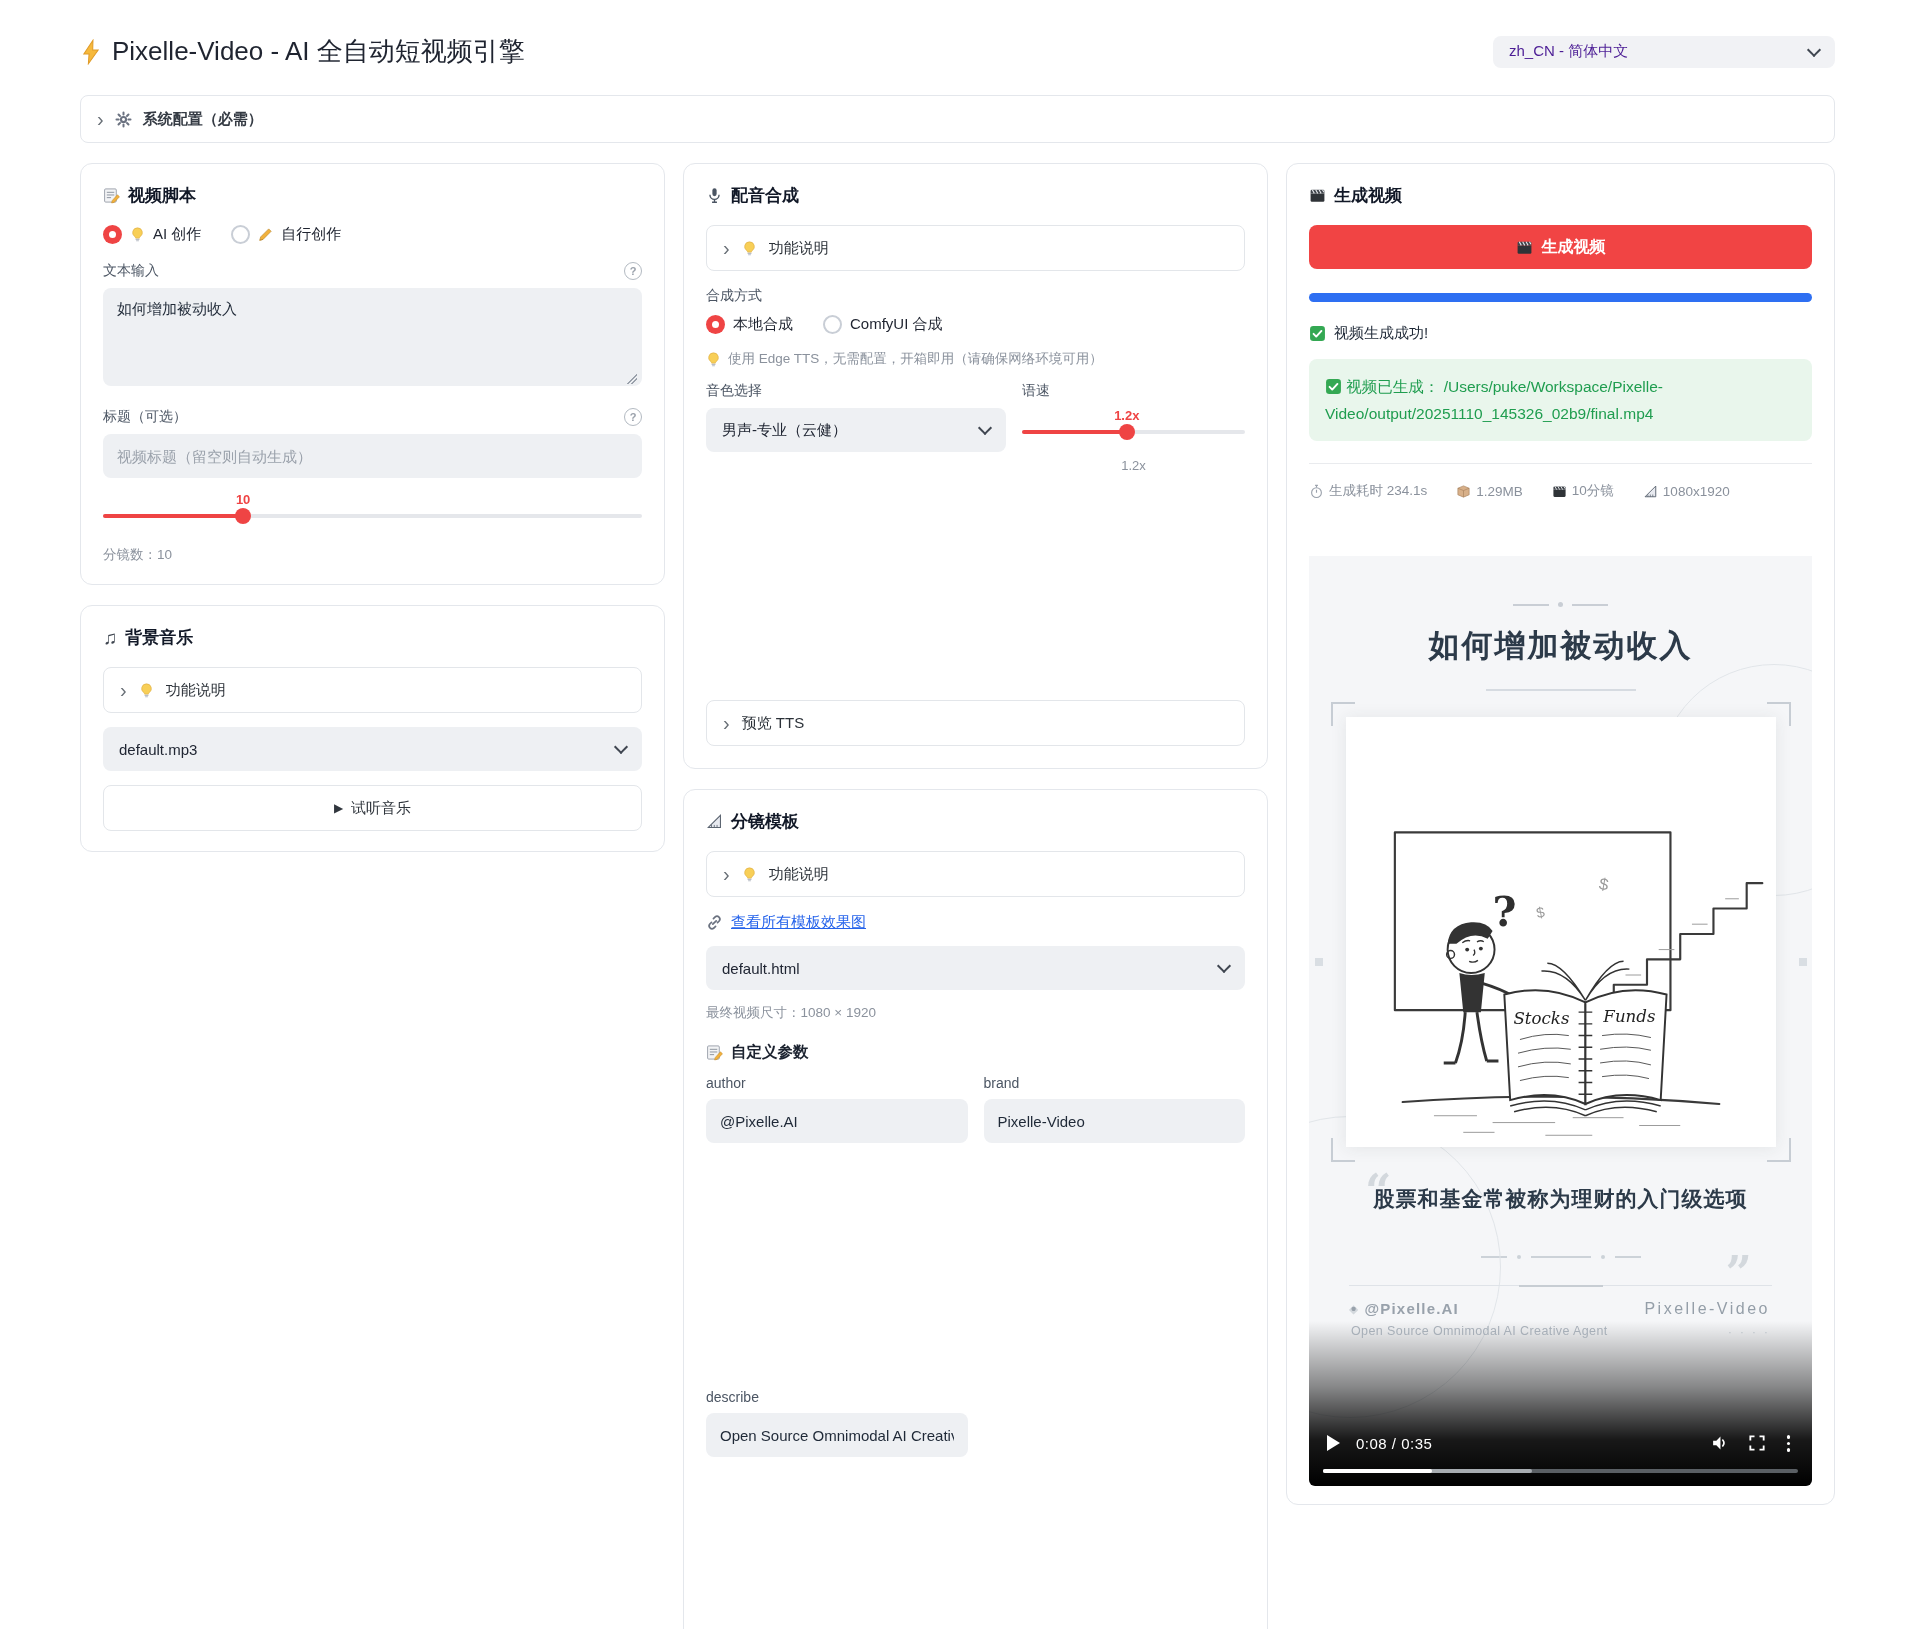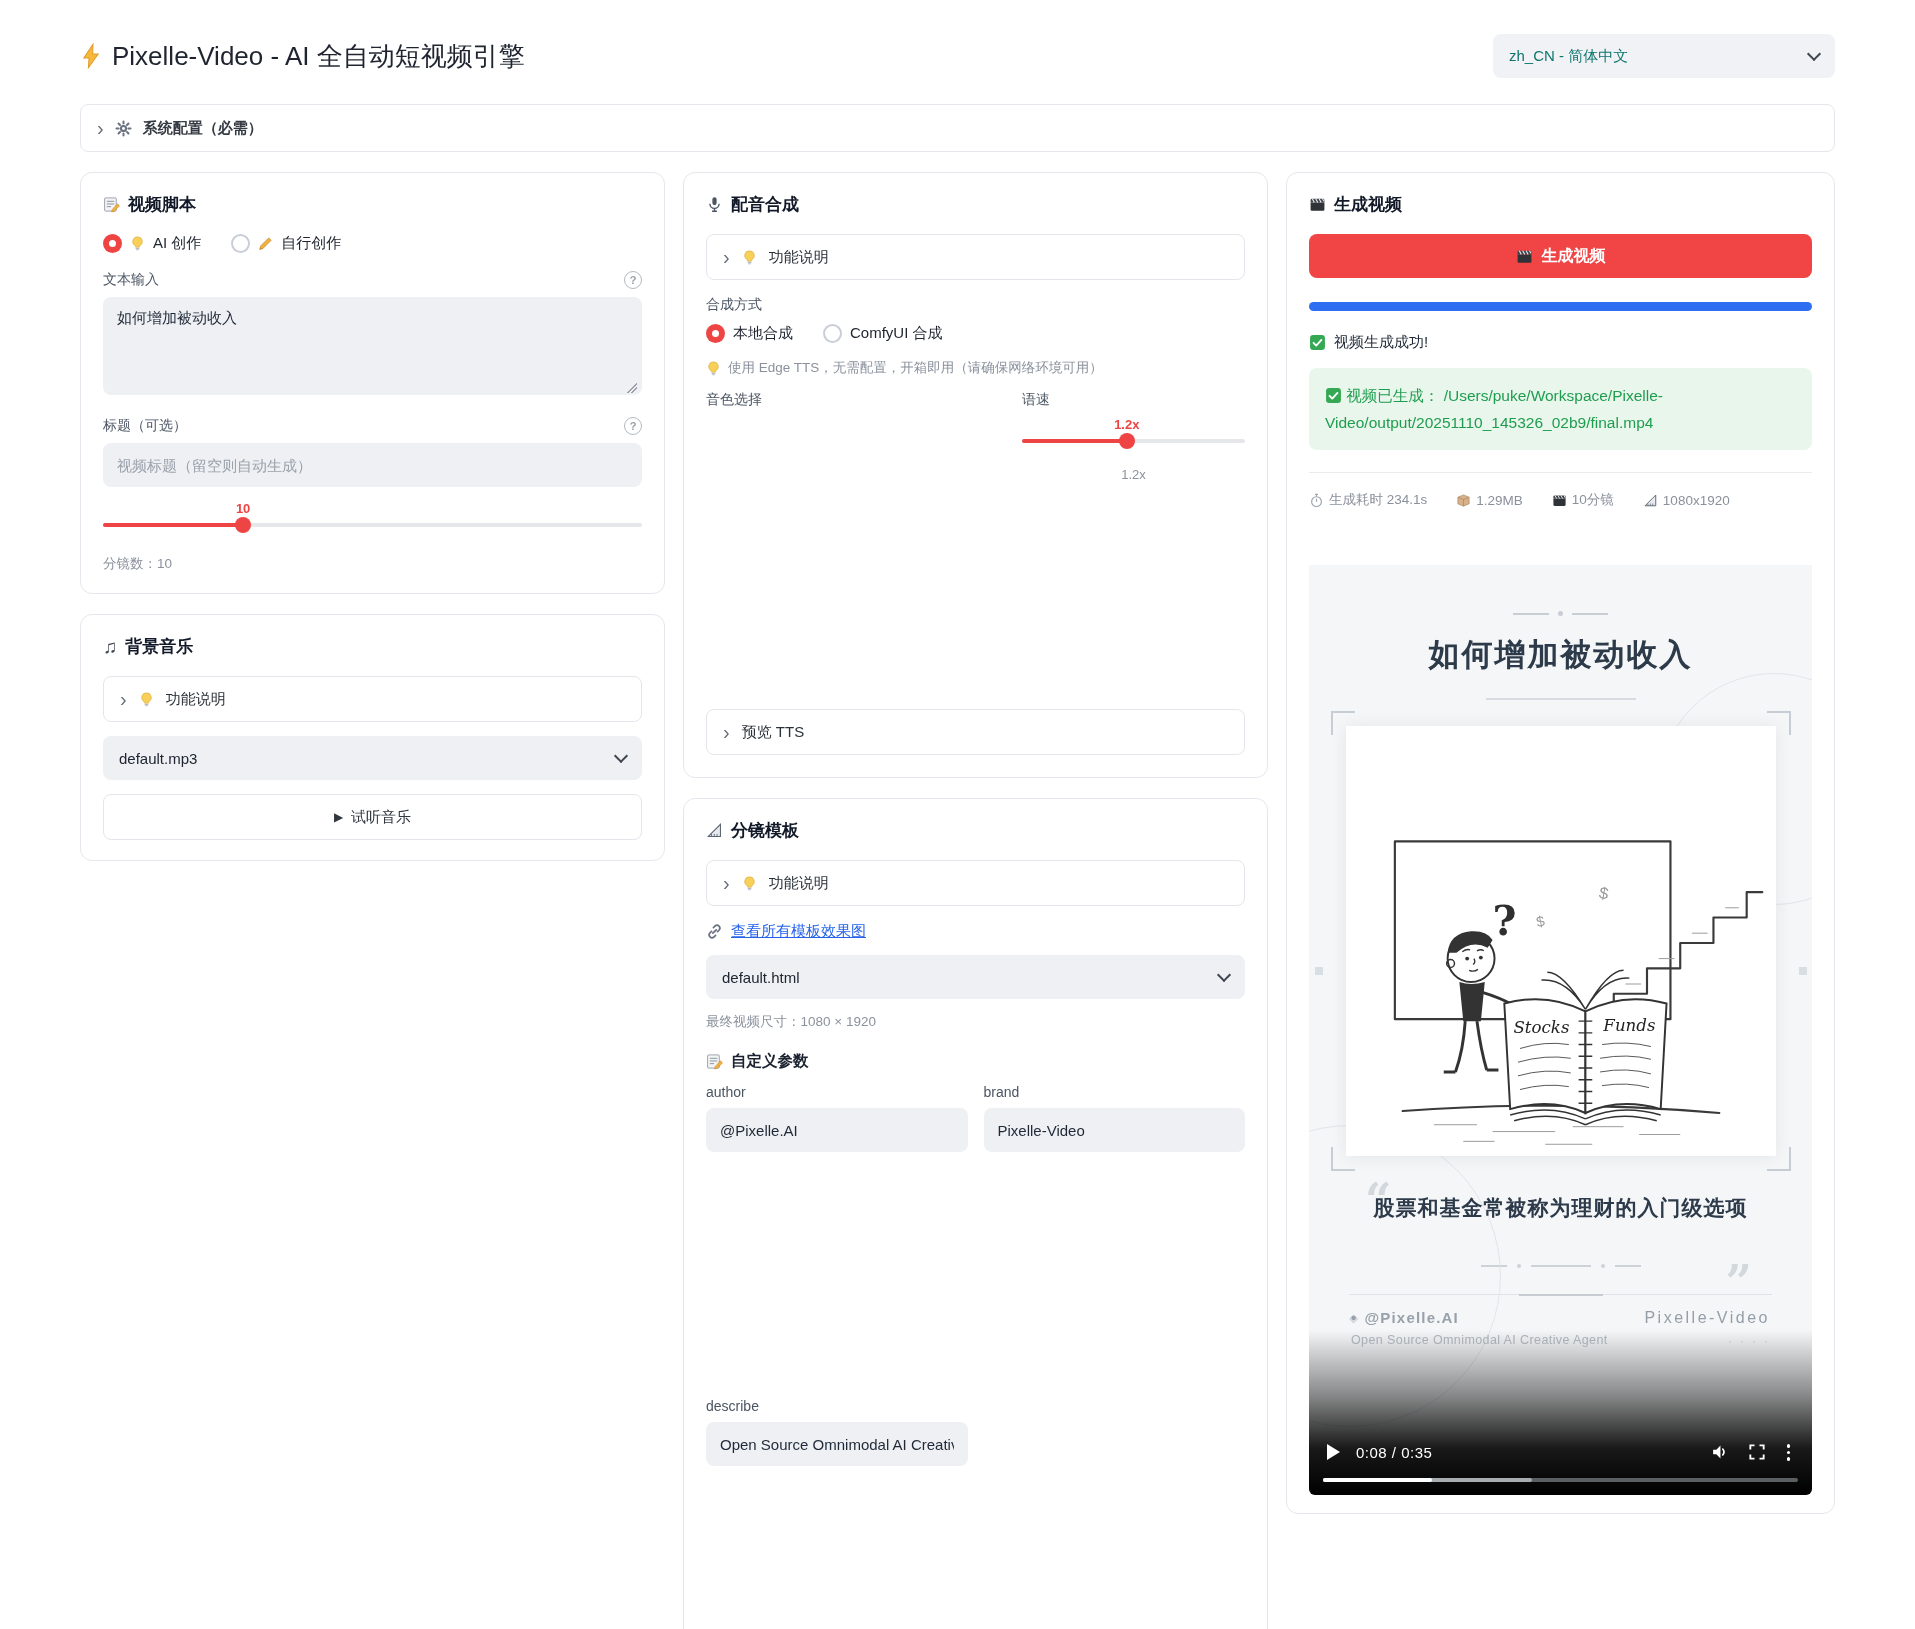--- a/index.html
+++ b/index.html
@@ -4,22 +4,22 @@
 <style>
   html,body{margin:0;padding:0;background:#fff;}
   .page{width:1915px;height:1629px;box-sizing:border-box;padding:34px 80px 0;position:relative;
         font-family:"Liberation Sans","DejaVu Sans",sans-serif;color:#1f2937;overflow:hidden;}
   .i{width:17px;height:17px;flex:none;display:inline-block;vertical-align:-3px;}
   .i-sm{width:15px;height:15px;}
   
   .topbar{display:flex;justify-content:space-between;align-items:center;}
   .app-title{display:flex;align-items:center;gap:10px;font-size:26px;font-weight:400;color:#1f2430;}
   .app-title .i{width:22px;height:26px;}
-  .lang-select{width:342px;height:44px;background:#f1f2f5;border-radius:8px;display:flex;align-items:center;
-               justify-content:space-between;padding:16px 16px;box-sizing:border-box;font-size:15px;color:#0f766e;cursor:pointer;}
+  .lang-select{width:342px;height:32px;background:#f1f2f5;border-radius:8px;display:flex;align-items:center;
+               justify-content:space-between;padding:16px 16px;box-sizing:border-box;font-size:15px;color:#4c1d95;cursor:pointer;}
   .caret{width:8px;height:8px;border-right:2px solid #3f4650;border-bottom:2px solid #3f4650;transform:rotate(45deg);margin-top:-4px;}
   
   .config-bar{margin-top:26px;height:46px;border:1px solid #e4e7ec;border-radius:8px;display:flex;align-items:center;
               gap:11px;padding:0 16px;font-size:15px;font-weight:600;color:#353b44;background:#fff;cursor:pointer;}
   .chev{color:#697077;font-size:20px;font-weight:400;line-height:1;}
   
   .cols{display:flex;gap:18px;margin-top:20px;align-items:flex-start;}
   .col{width:585px;flex:none;}
   .col-grow{flex:1;width:auto;}
   .card{border:1px solid #e4e7ec;border-radius:12px;background:#fff;padding:20px 22px;box-sizing:border-box;margin-bottom:20px;}
@@ -328,20 +328,24 @@
         </div>
         <div class="gnote">
           <svg class="i i-sm">
               <use href="#sym-bulb"></use>
             </svg>
           <span>使用 Edge TTS，无需配置，开箱即用（请确保网络环境可用）</span>
         </div>
         <div class="row2" style="margin-top:14px">
           <div class="c2 c2-narrow">
             <div class="flabel" style="margin-bottom:8px">音色选择</div>
+            <div class="dd" style="margin:0">
+              <span>男声-专业（云健）</span>
+              <span class="caret"></span>
+            </div>
           </div>
           <div class="c2">
             <div class="flabel" style="margin-bottom:8px">语速</div>
             <div class="slider" style="margin-top:0">
               <span class="sval" style="left:47%">1.2x</span>
               <div class="strack">
                 <div class="sfill" style="width:47%"></div>
                 <div class="sthumb" style="left:47%"></div>
               </div>
             </div>

